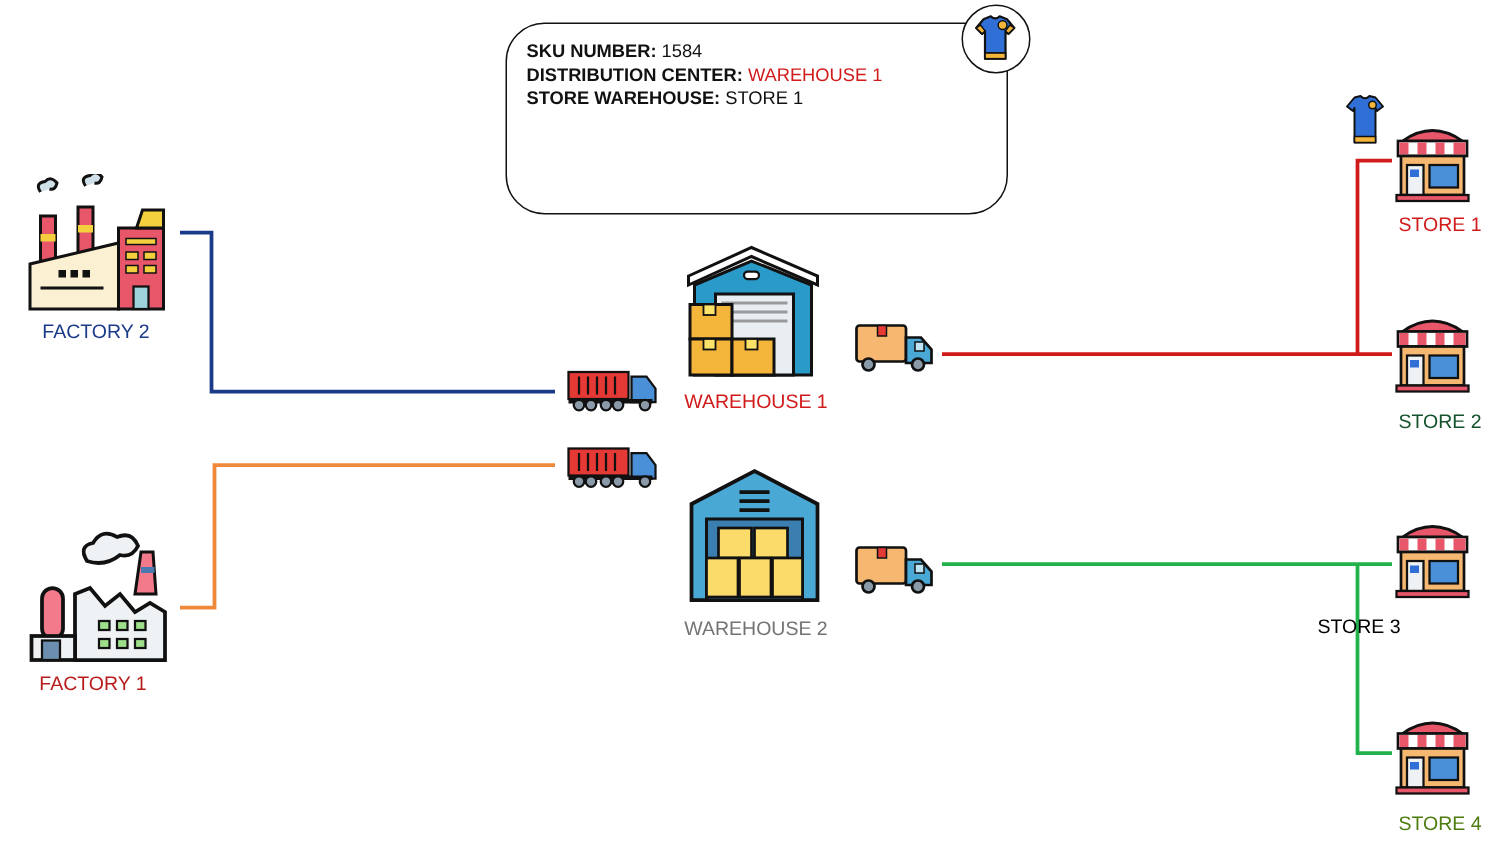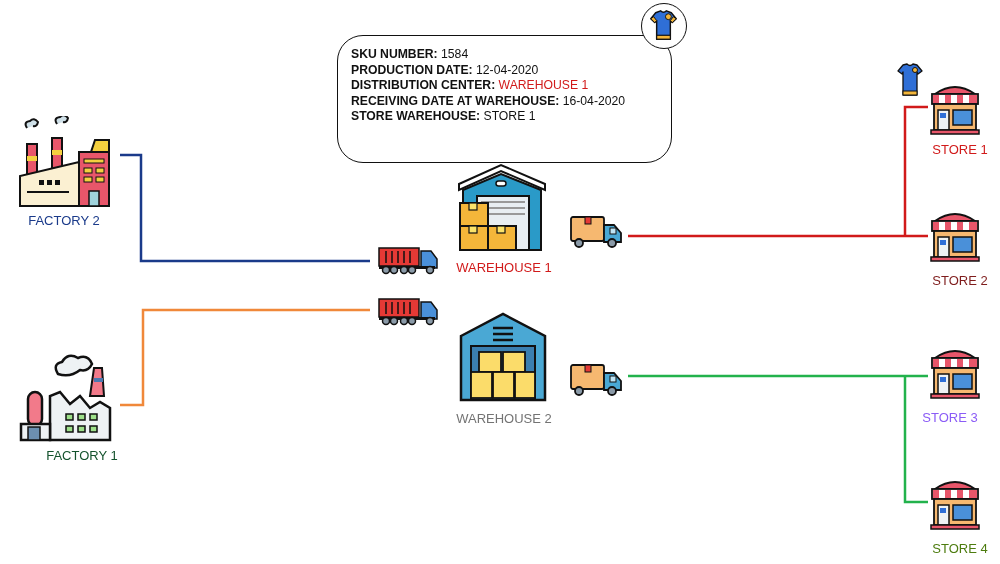--- a/index.html
+++ b/index.html
@@ -1,19 +1,19 @@
 <!DOCTYPE html>
 <html><head>
 <meta charset="utf-8">
 <style>
   html,body{margin:0;padding:0;background:#ffffff;}
   body{width:1000px;height:564px;position:relative;overflow:hidden;font-family:"Liberation Sans",sans-serif;}
   #stage{position:absolute;left:0;top:0;width:1000px;height:564px;}
   .lbl{position:absolute;font-size:13px;text-align:center;white-space:nowrap;}
-  .info{position:absolute;left:337px;top:15px;width:335px;height:128px;border:1.5px solid #111;border-radius:26px;background:#fff;box-sizing:border-box;padding:11px 0 0 13px;margin-top:20px;}
+  .info{position:absolute;left:337px;top:15px;width:335px;height:128px;border:1.5px solid #111;border-radius:26px;background:#fff;box-sizing:border-box;padding:11px 0 0 13px;}
   .row{font-size:12.2px;line-height:15.6px;color:#111;white-space:nowrap;}
   .row b{font-weight:bold;}
   .shirt-badge{position:absolute;left:641px;top:3px;width:46px;height:46px;border:1.5px solid #111;border-radius:50%;background:#fff;box-sizing:border-box;}
   .icon{position:absolute;}
 </style>
 </head>
 <body>
 
 <div id="stage">
 
@@ -21,23 +21,21 @@
     <polyline points="120,155 141,155 141,261 370,261" fill="none" stroke="#1a3a8a" stroke-width="2.5"></polyline>
     <polyline points="120,405 143,405 143,310 370,310" fill="none" stroke="#f0883a" stroke-width="2.5"></polyline>
     <polyline points="628,236 928,236" fill="none" stroke="#d11a1a" stroke-width="2.5"></polyline>
     <polyline points="928,107 905,107 905,236" fill="none" stroke="#d11a1a" stroke-width="2.5"></polyline>
     <polyline points="628,376 928,376" fill="none" stroke="#22b24c" stroke-width="2.5"></polyline>
     <polyline points="905,376 905,502 928,502" fill="none" stroke="#22b24c" stroke-width="2.5"></polyline>
   </svg>
 
   <div class="info">
     <div class="row"><b>SKU NUMBER:</b> <span>1584</span></div>
-    <div class="row"><b>PRODUCTION DATE:</b> <span>12-04-2020</span></div>
     <div class="row"><b>DISTRIBUTION CENTER:</b> <span style="color:#d11a1a">WAREHOUSE 1</span></div>
-    <div class="row"><b>RECEIVING DATE AT WAREHOUSE:</b> <span>16-04-2020</span></div>
     <div class="row"><b>STORE WAREHOUSE:</b> <span>STORE 1</span></div>
   </div>
   <div class="shirt-badge">
     <svg width="43" height="43" viewBox="0 0 44 44">
       <path d="M14 9 L19 7 Q22 10 25 7 L30 9 L35 15 L31 19 L29 17 L29 36 L15 36 L15 17 L13 19 L9 15 Z" fill="#2f6fd6" stroke="#111" stroke-width="1.5" stroke-linejoin="round"></path>
       <rect x="15" y="32" width="14" height="4" fill="#f4b63a" stroke="#111" stroke-width="1.2"></rect>
       <path d="M9 15 L13 19 L15 17 L12 13 Z" fill="#f4b63a" stroke="#111" stroke-width="1"></path>
       <path d="M35 15 L31 19 L29 17 L32 13 Z" fill="#f4b63a" stroke="#111" stroke-width="1"></path>
       <circle cx="27" cy="13" r="3" fill="#f4b63a" stroke="#111" stroke-width="1"></circle>
     </svg>
@@ -76,21 +74,21 @@
     <rect x="10" y="75" width="12" height="13" fill="#6c8fb0" stroke="#111" stroke-width="1.5"></rect>
     <g fill="#9ee08a" stroke="#111" stroke-width="1.5">
       <rect x="48" y="62" width="7" height="6"></rect>
         <rect x="60" y="62" width="7" height="6"></rect>
         <rect x="72" y="62" width="7" height="6"></rect>
       <rect x="48" y="74" width="7" height="6"></rect>
         <rect x="60" y="74" width="7" height="6"></rect>
         <rect x="72" y="74" width="7" height="6"></rect>
     </g>
   </svg>
-  <div class="lbl" style="left:30px;top:448px;width:104px;color:#14532d">FACTORY 1</div>
+  <div class="lbl" style="left:10px;top:448px;width:104px;color:#b91c1c">FACTORY 1</div>
 
   <svg class="icon" style="left:377px;top:245px" width="62" height="30" viewBox="0 0 62 30">
     <rect x="2" y="3" width="40" height="18" fill="#e53935" stroke="#111" stroke-width="1.5"></rect>
     <g stroke="#111" stroke-width="1.5">
         <line x1="9" y1="6" x2="9" y2="18"></line>
         <line x1="15" y1="6" x2="15" y2="18"></line>
         <line x1="21" y1="6" x2="21" y2="18"></line>
         <line x1="27" y1="6" x2="27" y2="18"></line>
         <line x1="33" y1="6" x2="33" y2="18"></line>
       </g>
@@ -217,38 +215,38 @@
         <rect x="16" y="15" width="6" height="8"></rect>
         <rect x="28" y="15" width="6" height="8"></rect>
         <rect x="40" y="15" width="8" height="8"></rect>
       </g>
     <rect x="5" y="24" width="42" height="26" fill="#f6b870" stroke="#111" stroke-width="1.8"></rect>
     <rect x="9" y="30" width="11" height="20" fill="#eef2f4" stroke="#111" stroke-width="1.5"></rect>
     <rect x="11" y="33" width="6" height="5" fill="#2f6fd6"></rect>
     <rect x="24" y="30" width="19" height="15" fill="#4a90d9" stroke="#111" stroke-width="1.5"></rect>
     <rect x="2" y="50" width="48" height="4" fill="#e8566a" stroke="#111" stroke-width="1.5"></rect>
   </svg>
-  <div class="lbl" style="left:925px;top:273px;width:70px;color:#7f1d1d">STORE 2</div>
+  <div class="lbl" style="left:925px;top:273px;width:70px;color:#14532d">STORE 2</div>
 
   <svg class="icon" style="left:929px;top:344px" width="52" height="56" viewBox="0 0 52 56">
     <path d="M6 14 Q26 0 46 14 Z" fill="#e8566a" stroke="#111" stroke-width="1.8"></path>
     <rect x="3" y="14" width="46" height="10" fill="#fff" stroke="#111" stroke-width="1.8"></rect>
     <g fill="#e8566a">
         <rect x="4" y="15" width="6" height="8"></rect>
         <rect x="16" y="15" width="6" height="8"></rect>
         <rect x="28" y="15" width="6" height="8"></rect>
         <rect x="40" y="15" width="8" height="8"></rect>
       </g>
     <rect x="5" y="24" width="42" height="26" fill="#f6b870" stroke="#111" stroke-width="1.8"></rect>
     <rect x="9" y="30" width="11" height="20" fill="#eef2f4" stroke="#111" stroke-width="1.5"></rect>
     <rect x="11" y="33" width="6" height="5" fill="#2f6fd6"></rect>
     <rect x="24" y="30" width="19" height="15" fill="#4a90d9" stroke="#111" stroke-width="1.5"></rect>
     <rect x="2" y="50" width="48" height="4" fill="#e8566a" stroke="#111" stroke-width="1.5"></rect>
   </svg>
-  <div class="lbl" style="left:915px;top:410px;width:70px;color:#8b5cf6">STORE 3</div>
+  <div class="lbl" style="left:871px;top:410px;width:70px;color:#000000">STORE 3</div>
 
   <svg class="icon" style="left:929px;top:475px" width="52" height="56" viewBox="0 0 52 56">
     <path d="M6 14 Q26 0 46 14 Z" fill="#e8566a" stroke="#111" stroke-width="1.8"></path>
     <rect x="3" y="14" width="46" height="10" fill="#fff" stroke="#111" stroke-width="1.8"></rect>
     <g fill="#e8566a">
         <rect x="4" y="15" width="6" height="8"></rect>
         <rect x="16" y="15" width="6" height="8"></rect>
         <rect x="28" y="15" width="6" height="8"></rect>
         <rect x="40" y="15" width="8" height="8"></rect>
       </g>

